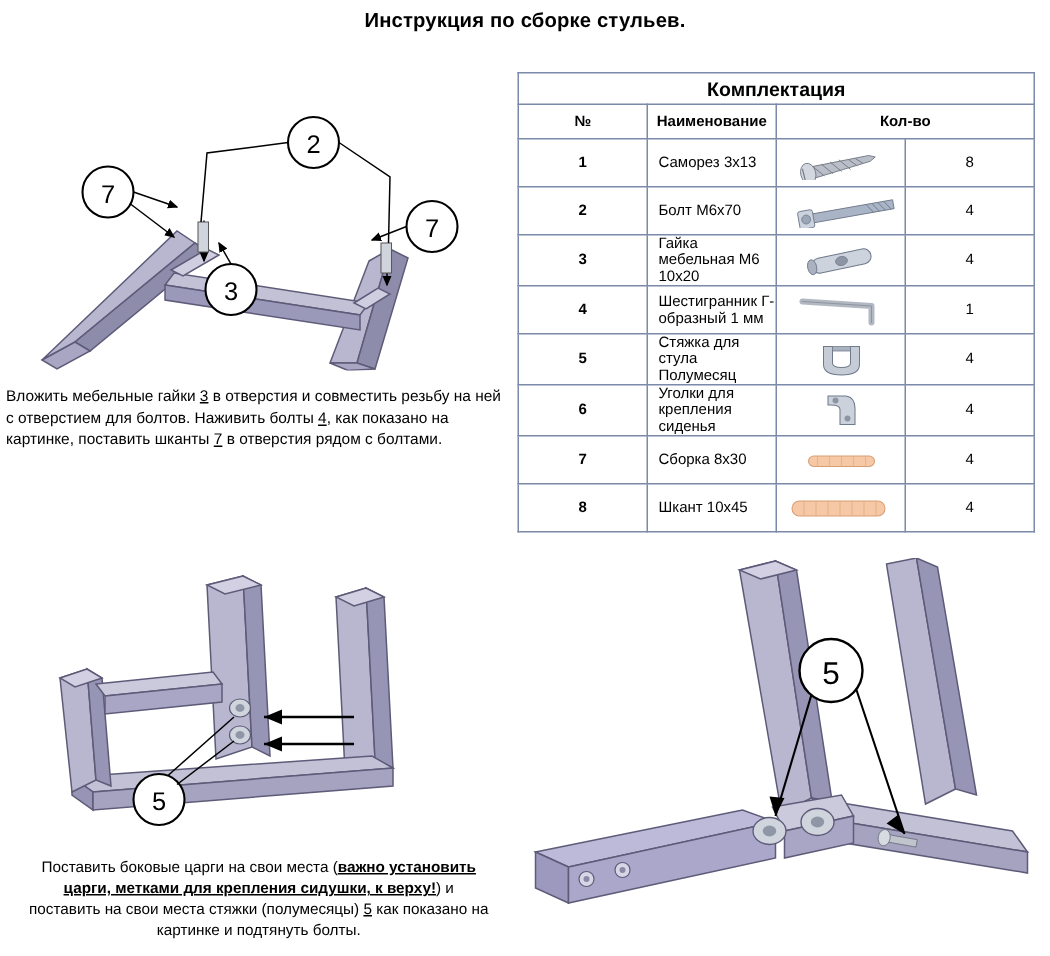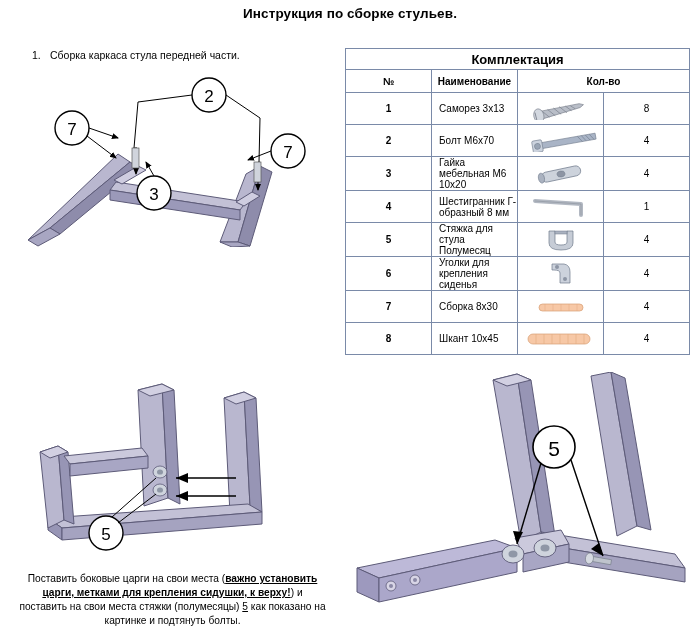--- a/index.html
+++ b/index.html
@@ -143,23 +143,20 @@
     height: 262px;
   }
 </style>
 </head>
 <body>
 
 <div class="page">
 
   <div class="title">Инструкция по сборке стульев.</div>
 
-  <div class="step1-label">
-    <span class="step1-num">1.</span><span>Сборка каркаса стула передней части.</span>
-  </div>
 
   <div class="fig1">
     <svg width="320" height="185" viewBox="0 0 320 185">
       <defs>
         <marker id="arrowA" markerWidth="7" markerHeight="7" refX="6" refY="3" orient="auto">
           <path d="M0,0 L7,3 L0,6 z" fill="#000"></path>
         </marker>
       </defs>
 
       <g>
@@ -212,20 +209,25 @@
       </g>
 
       <g>
         <circle cx="140" cy="131" r="17" fill="#fff" stroke="#000" stroke-width="1.4"></circle>
         <text x="140" y="138" font-family="Liberation Sans, sans-serif" font-size="17" text-anchor="middle">3</text>
         <line x1="140" y1="114" x2="132" y2="100" stroke="#000" stroke-width="1" marker-end="url(#arrowA)"></line>
       </g>
     </svg>
   </div>
 
+  <div class="caption1">
+    <span>Вложить мебельные гайки <u>3</u> в отверстия и совместить резьбу на</span>
+    <span>ней с отверстием для болтов. Наживить болты <u>4</u>, как показано на</span>
+    <span>картинке, поставить шканты <u>7</u> в отверстия рядом с болтами.</span>
+  </div>
 
   <div class="table-wrap">
     <table class="parts">
       <thead>
         <tr>
           <th class="head-title" colspan="4">Комплектация</th>
         </tr>
         <tr>
           <th class="col" style="width:26px">№</th>
           <th class="col">Наименование</th>
@@ -272,21 +274,21 @@
                 <rect x="20" y="6" width="40" height="10" rx="5" fill="#cdd3dc" stroke="#6f7a8b" stroke-width="0.7"></rect>
                 <ellipse cx="20" cy="11" rx="3" ry="5" fill="#aab2c0" stroke="#6f7a8b" stroke-width="0.6"></ellipse>
                 <ellipse cx="40" cy="11" rx="4" ry="3" fill="#8d95a4" stroke="#6f7a8b" stroke-width="0.5"></ellipse>
               </g>
             </svg>
           </td>
           <td class="c-qty">4</td>
         </tr>
         <tr>
           <td class="c-num">4</td>
-          <td class="c-name">Шестигранник Г-образный 8 мм</td>
+          <td class="c-name">Шестигранник Г-образный 1 мм</td>
           <td class="c-img">
             <svg class="part-svg" width="84" height="24" viewBox="0 0 84 24">
               <path d="M16,6 L62,9 L62,20" fill="none" stroke="#b2b8c2" stroke-width="4" stroke-linecap="round" stroke-linejoin="round"></path>
               <path d="M16,6 L62,9 L62,20" fill="none" stroke="#707884" stroke-width="0.6" stroke-linecap="round" stroke-linejoin="round" opacity="0.6"></path>
             </svg>
           </td>
           <td class="c-qty">1</td>
         </tr>
         <tr>
           <td class="c-num">5</td>

